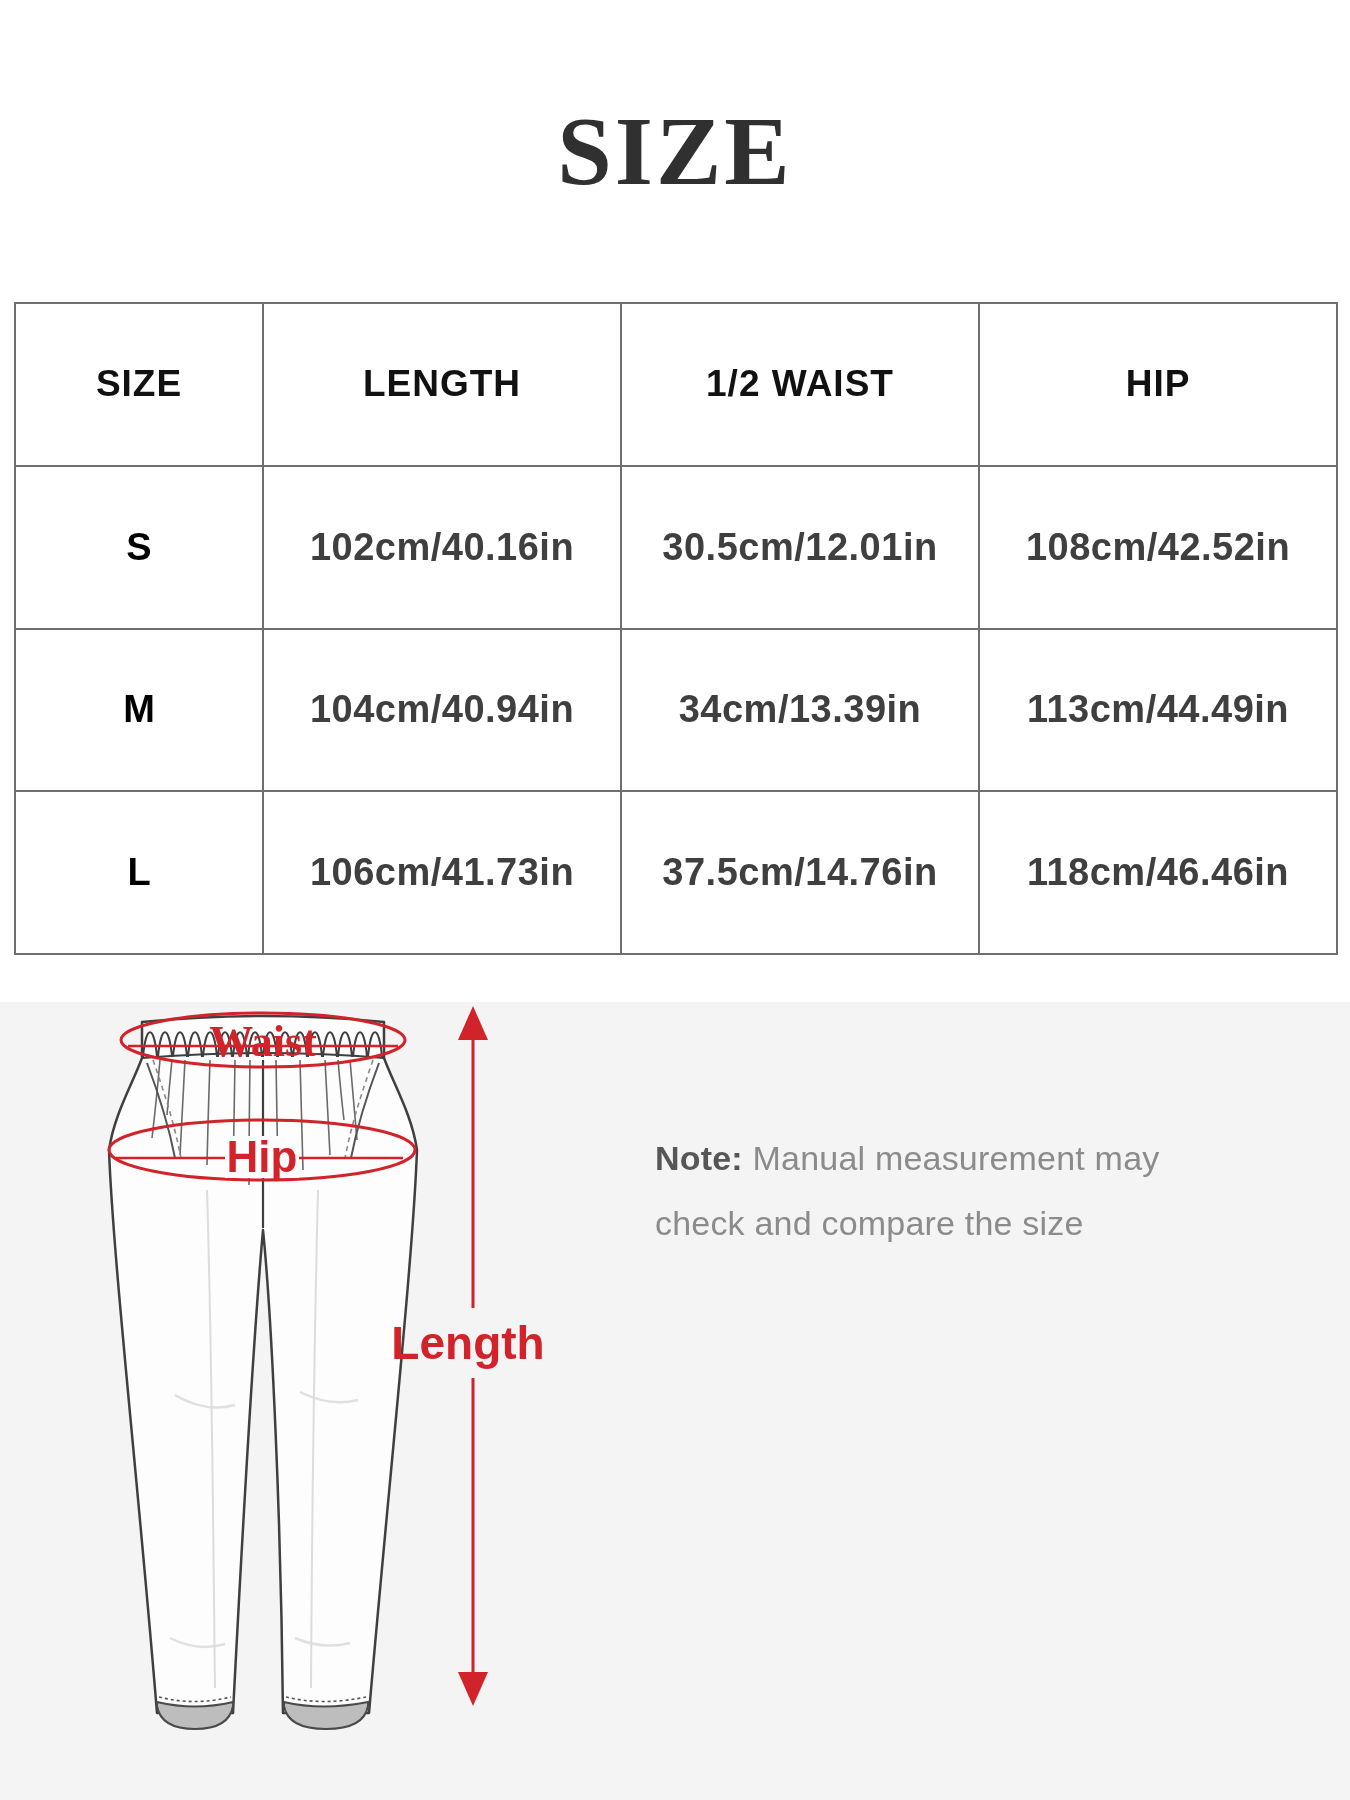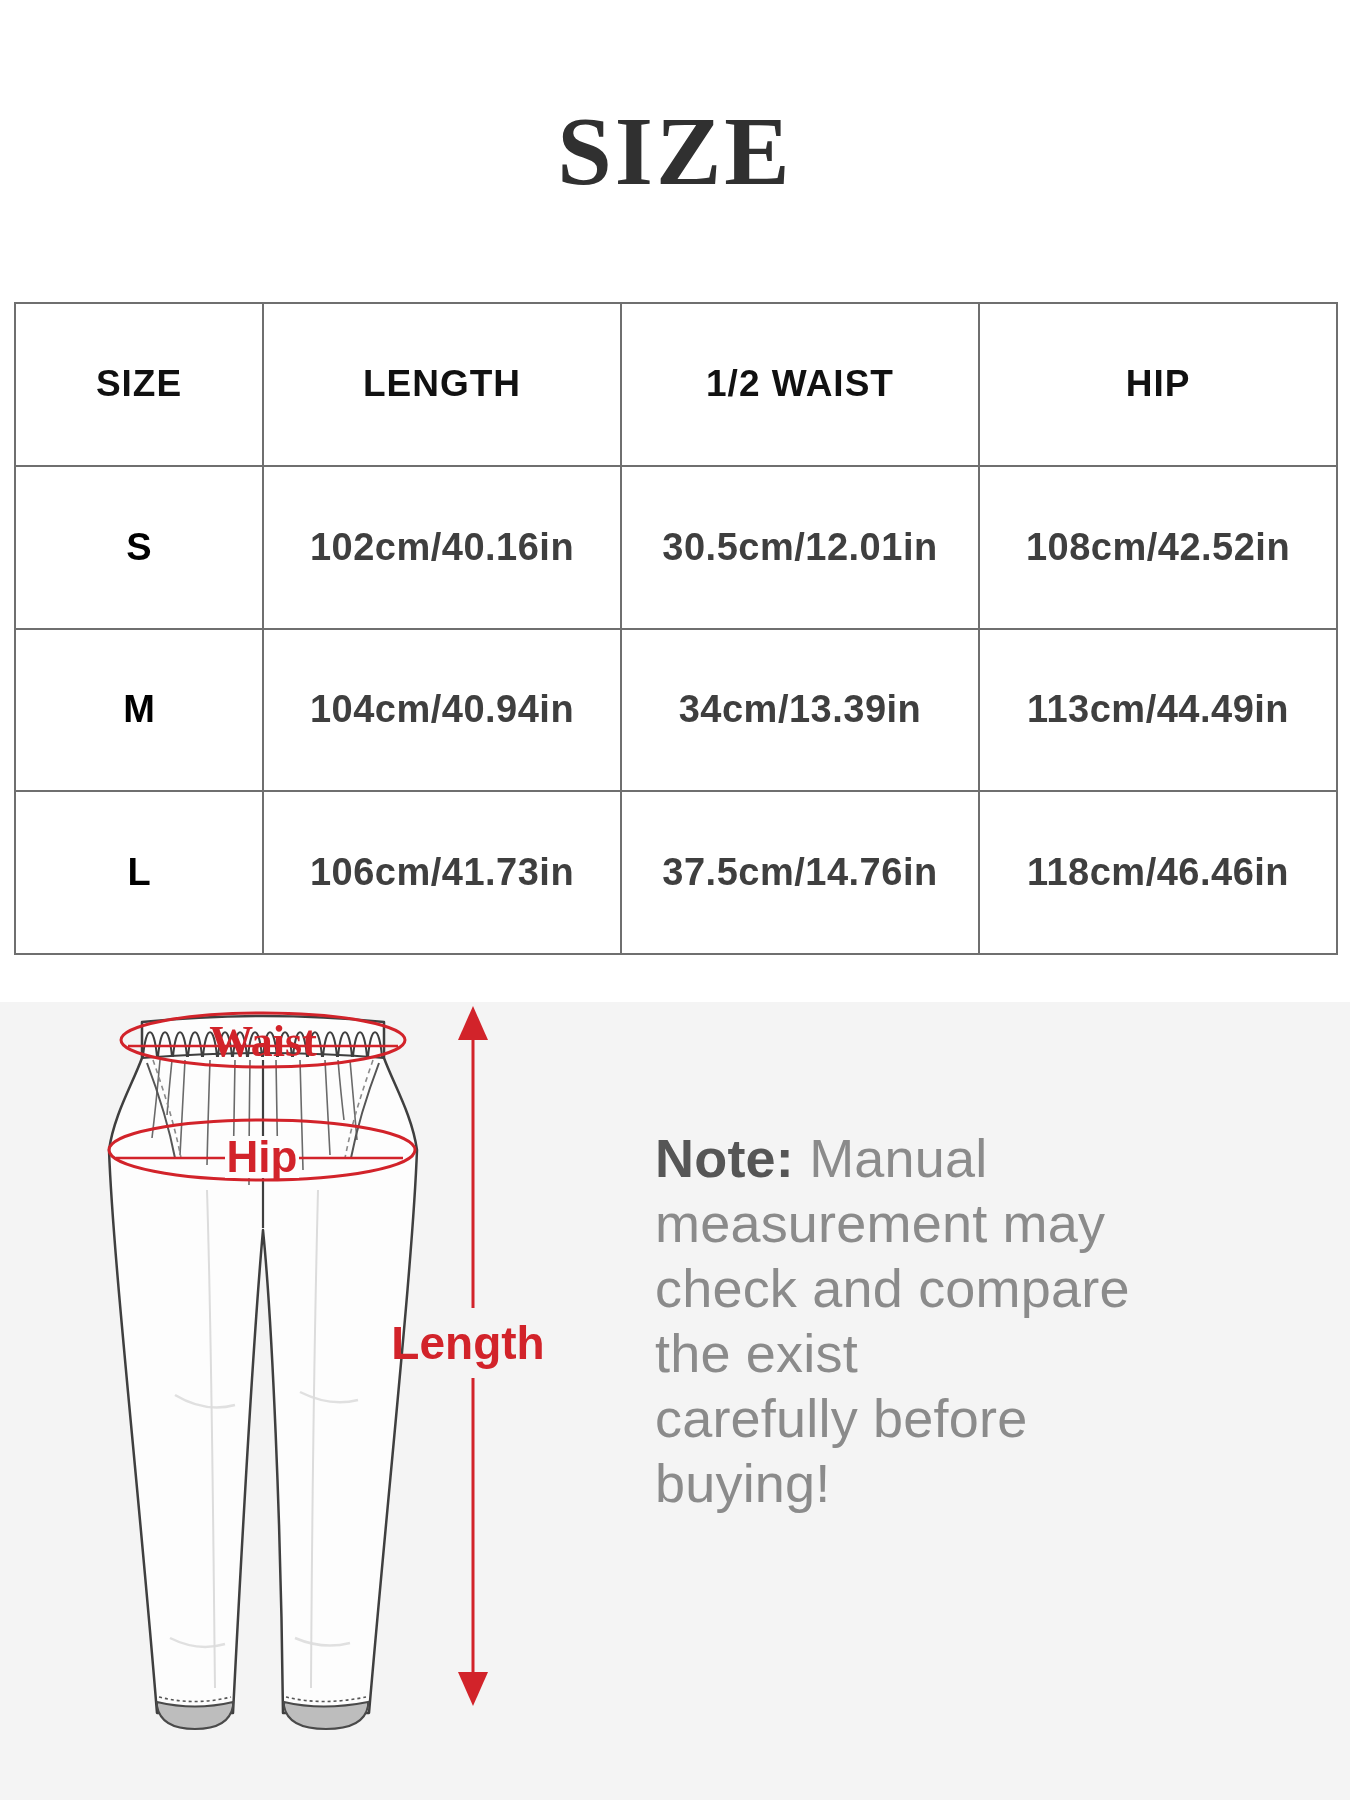--- a/index.html
+++ b/index.html
@@ -42,21 +42,21 @@
   .red-label{
     position:absolute;color:#d2232a;font-weight:700;
     transform:translateX(-50%);white-space:nowrap;
   }
   .waist-label{left:263px;top:1016px;font-size:44px;font-family:Liberation Serif, serif;}
   .hip-label{left:262px;top:1132px;font-size:44px;}
   .length-label{left:468px;top:1316px;font-size:46px;font-weight:600;}
 
   .note-block{
     position:absolute;left:655px;top:1126px;width:560px;
-    font-size:54px;line-height:65px;color:#8b8b8b;
+    font-size:34px;line-height:65px;color:#8b8b8b;
     letter-spacing:0.2px;
   }
   .note-block .note-word{font-weight:700;color:#565656;}
 </style>
 </head>
 <body>
 
 <div class="bottom-band"></div>
 
 <div class="page-title">SIZE</div>
@@ -163,15 +163,14 @@
     </g>
   </g>
 </svg>
 
 <span class="red-label waist-label">Waist</span>
 <span class="red-label hip-label">Hip</span>
 <span class="red-label length-label">Length</span>
 
 <div class="note-block">
   <div><span class="note-word">Note:</span>&nbsp;<span>Manual measurement may</span></div>
-  <div>check and compare the exist</div>
-  <div>carefully before buying!</div>
+  <div>check and compare the size</div>
 </div>
 
 </body></html>

